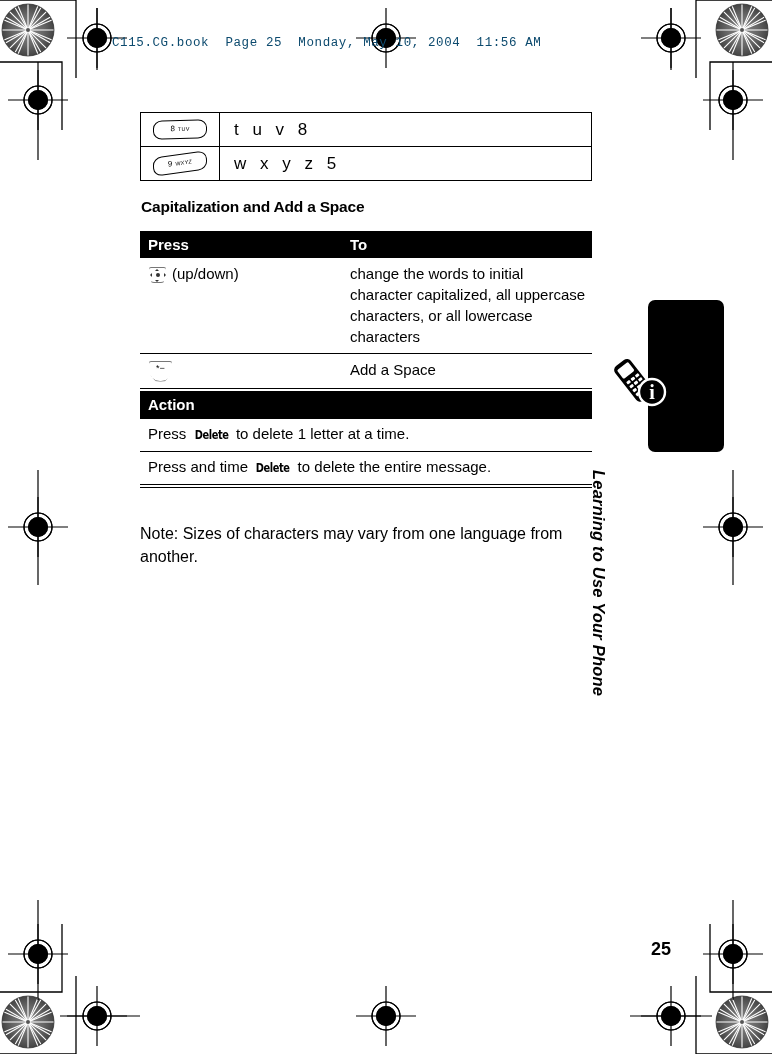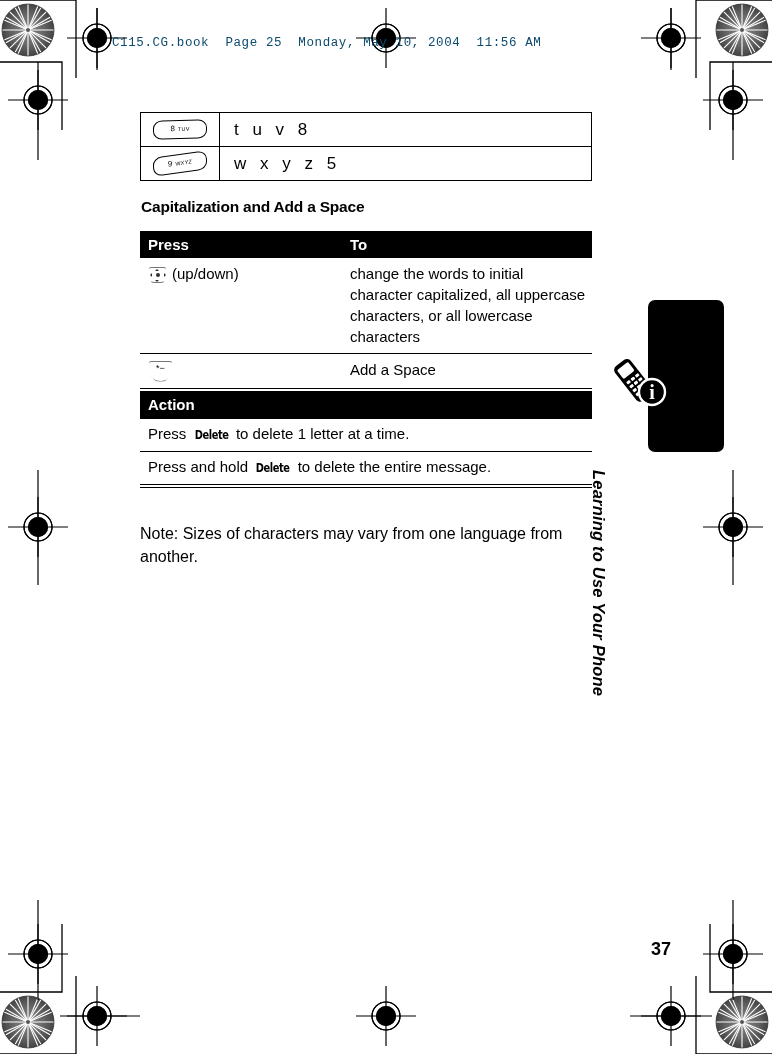--- a/index.html
+++ b/index.html
@@ -420,21 +420,21 @@
     <thead>
       <tr>
         <th>Action</th>
       </tr>
     </thead>
     <tbody>
       <tr>
         <td><span>Press </span><span class="soft-key">Delete</span><span> to delete 1 letter at a time.</span></td>
       </tr>
       <tr>
-        <td><span>Press and hold </span><span class="soft-key">Delete</span><span> to delete the entire message.</span></td>
+        <td><span>Press and time </span><span class="soft-key">Delete</span><span> to delete the entire message.</span></td>
       </tr>
     </tbody>
   </table>
   <div class="tbl-bottom-rule"></div>
 
   <p class="note"><b>Note:</b><span> Sizes of characters may vary from one language from another.</span></p>
 </div>
 
 <div id="side-tab"></div>
 
@@ -456,13 +456,13 @@
       <rect x="19.5" y="37" width="4" height="3" rx="0.8"></rect>
       <rect x="25" y="37" width="4" height="3" rx="0.8"></rect>
     </g>
   </g>
   <circle cx="40" cy="40" r="13" fill="#000" stroke="#fff" stroke-width="2.4"></circle>
   <text x="40" y="47" text-anchor="middle" font-family="Liberation Serif, serif" font-size="20" font-weight="bold" fill="#fff">i</text>
 </svg>
 
 <div id="side-label">Learning to Use Your Phone</div>
 
-<div id="page-number">37</div>
+<div id="page-number">25</div>
 
 </body></html>

